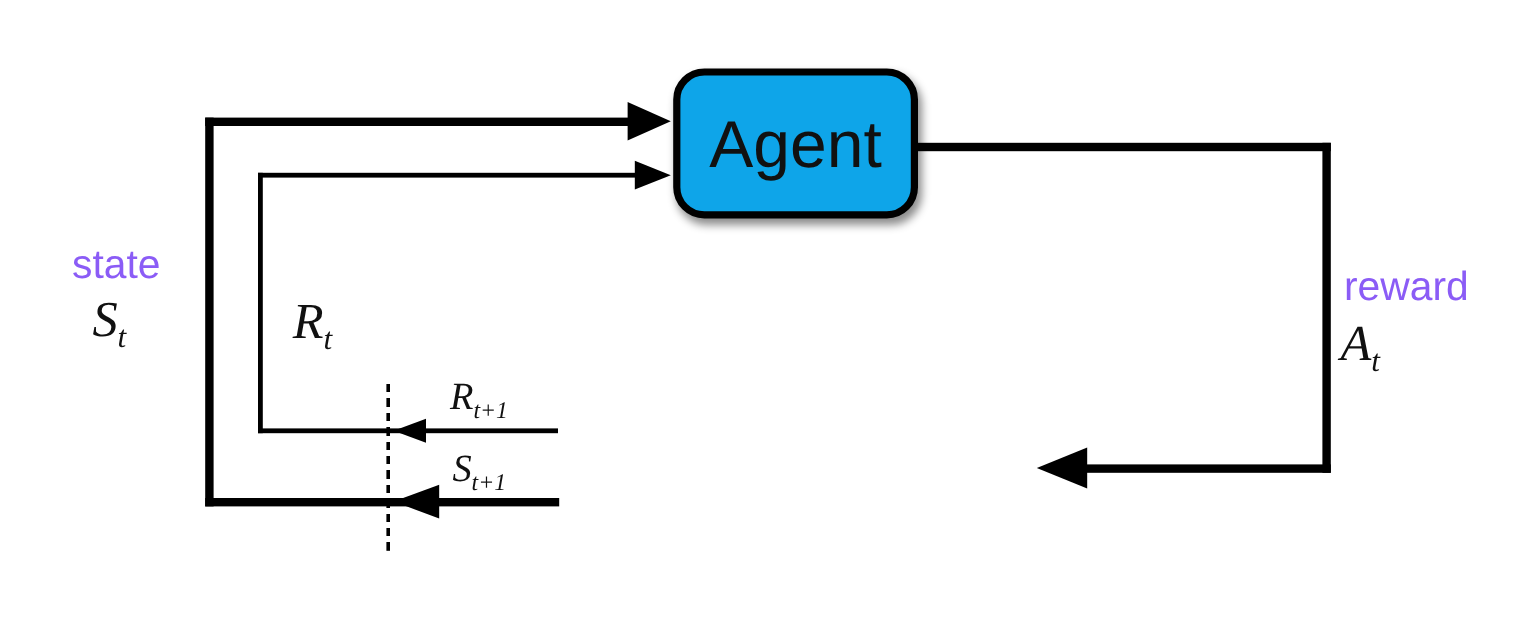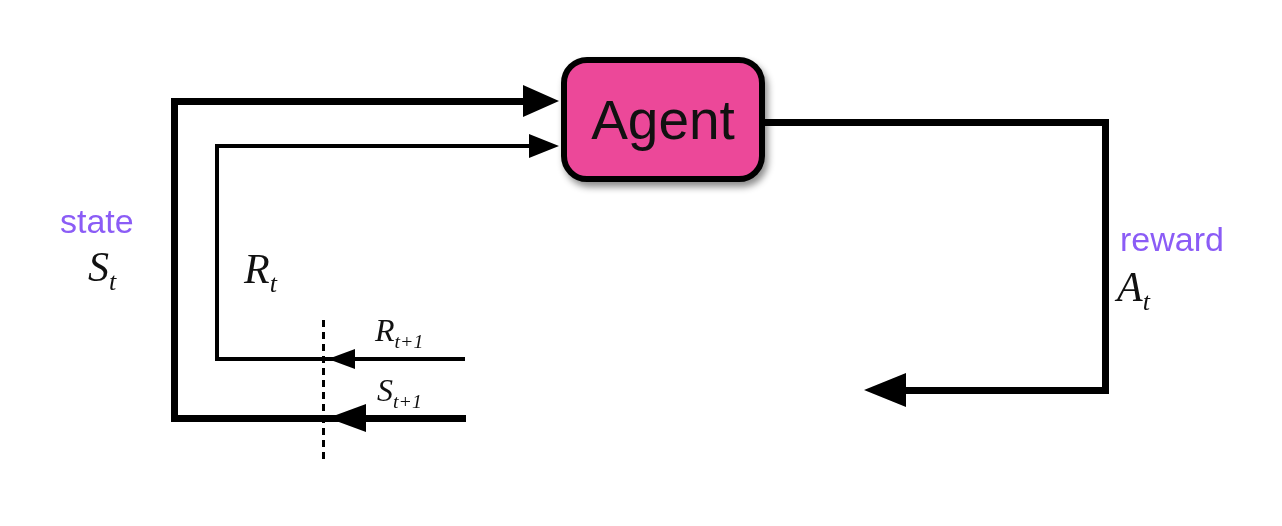--- a/index.html
+++ b/index.html
@@ -12,21 +12,21 @@
     width: 1282px;
     height: 526px;
     background: #ffffff;
     overflow: hidden;
     font-family: "Liberation Sans", sans-serif;
     color: #111111;
   }
   
   .node {
     position: absolute;
-    background: #ec4899;
+    background: #0ea5e9;
     border: 6px solid #000000;
     border-radius: 26px;
     box-shadow: 3px 5px 7px rgba(0,0,0,0.45);
     display: flex;
     align-items: center;
     justify-content: center;
   }
   .node .node-label {
     font-size: 55px;
     font-weight: 400;
@@ -103,21 +103,21 @@
   <div class="arr left-env" style="left:864px; top:373px;"></div>
 
   <div class="dashline" style="left:322px; top:320px; height:139px;"></div>
 
   <div class="node" style="left:561px; top:57px; width:192px; height:113px;">
     <span class="node-label">Agent</span>
   </div>
 
 
   <div class="word" style="left:60px; top:202px;">state</div>
-  <div class="sym" style="left:88px; top:246px;">
+  <div class="sym" style="left:77px; top:246px;">
     <span>S</span><sub>t</sub>
   </div>
 
   <div class="sym" style="left:232px; top:248px;margin-left:12px;">
     <span>R</span><sub>t</sub>
   </div>
 
   <div class="word" style="left:1120px; top:220px;">reward</div>
   <div class="sym" style="left:1117px; top:266px;">
     <span>A</span><sub>t</sub>

